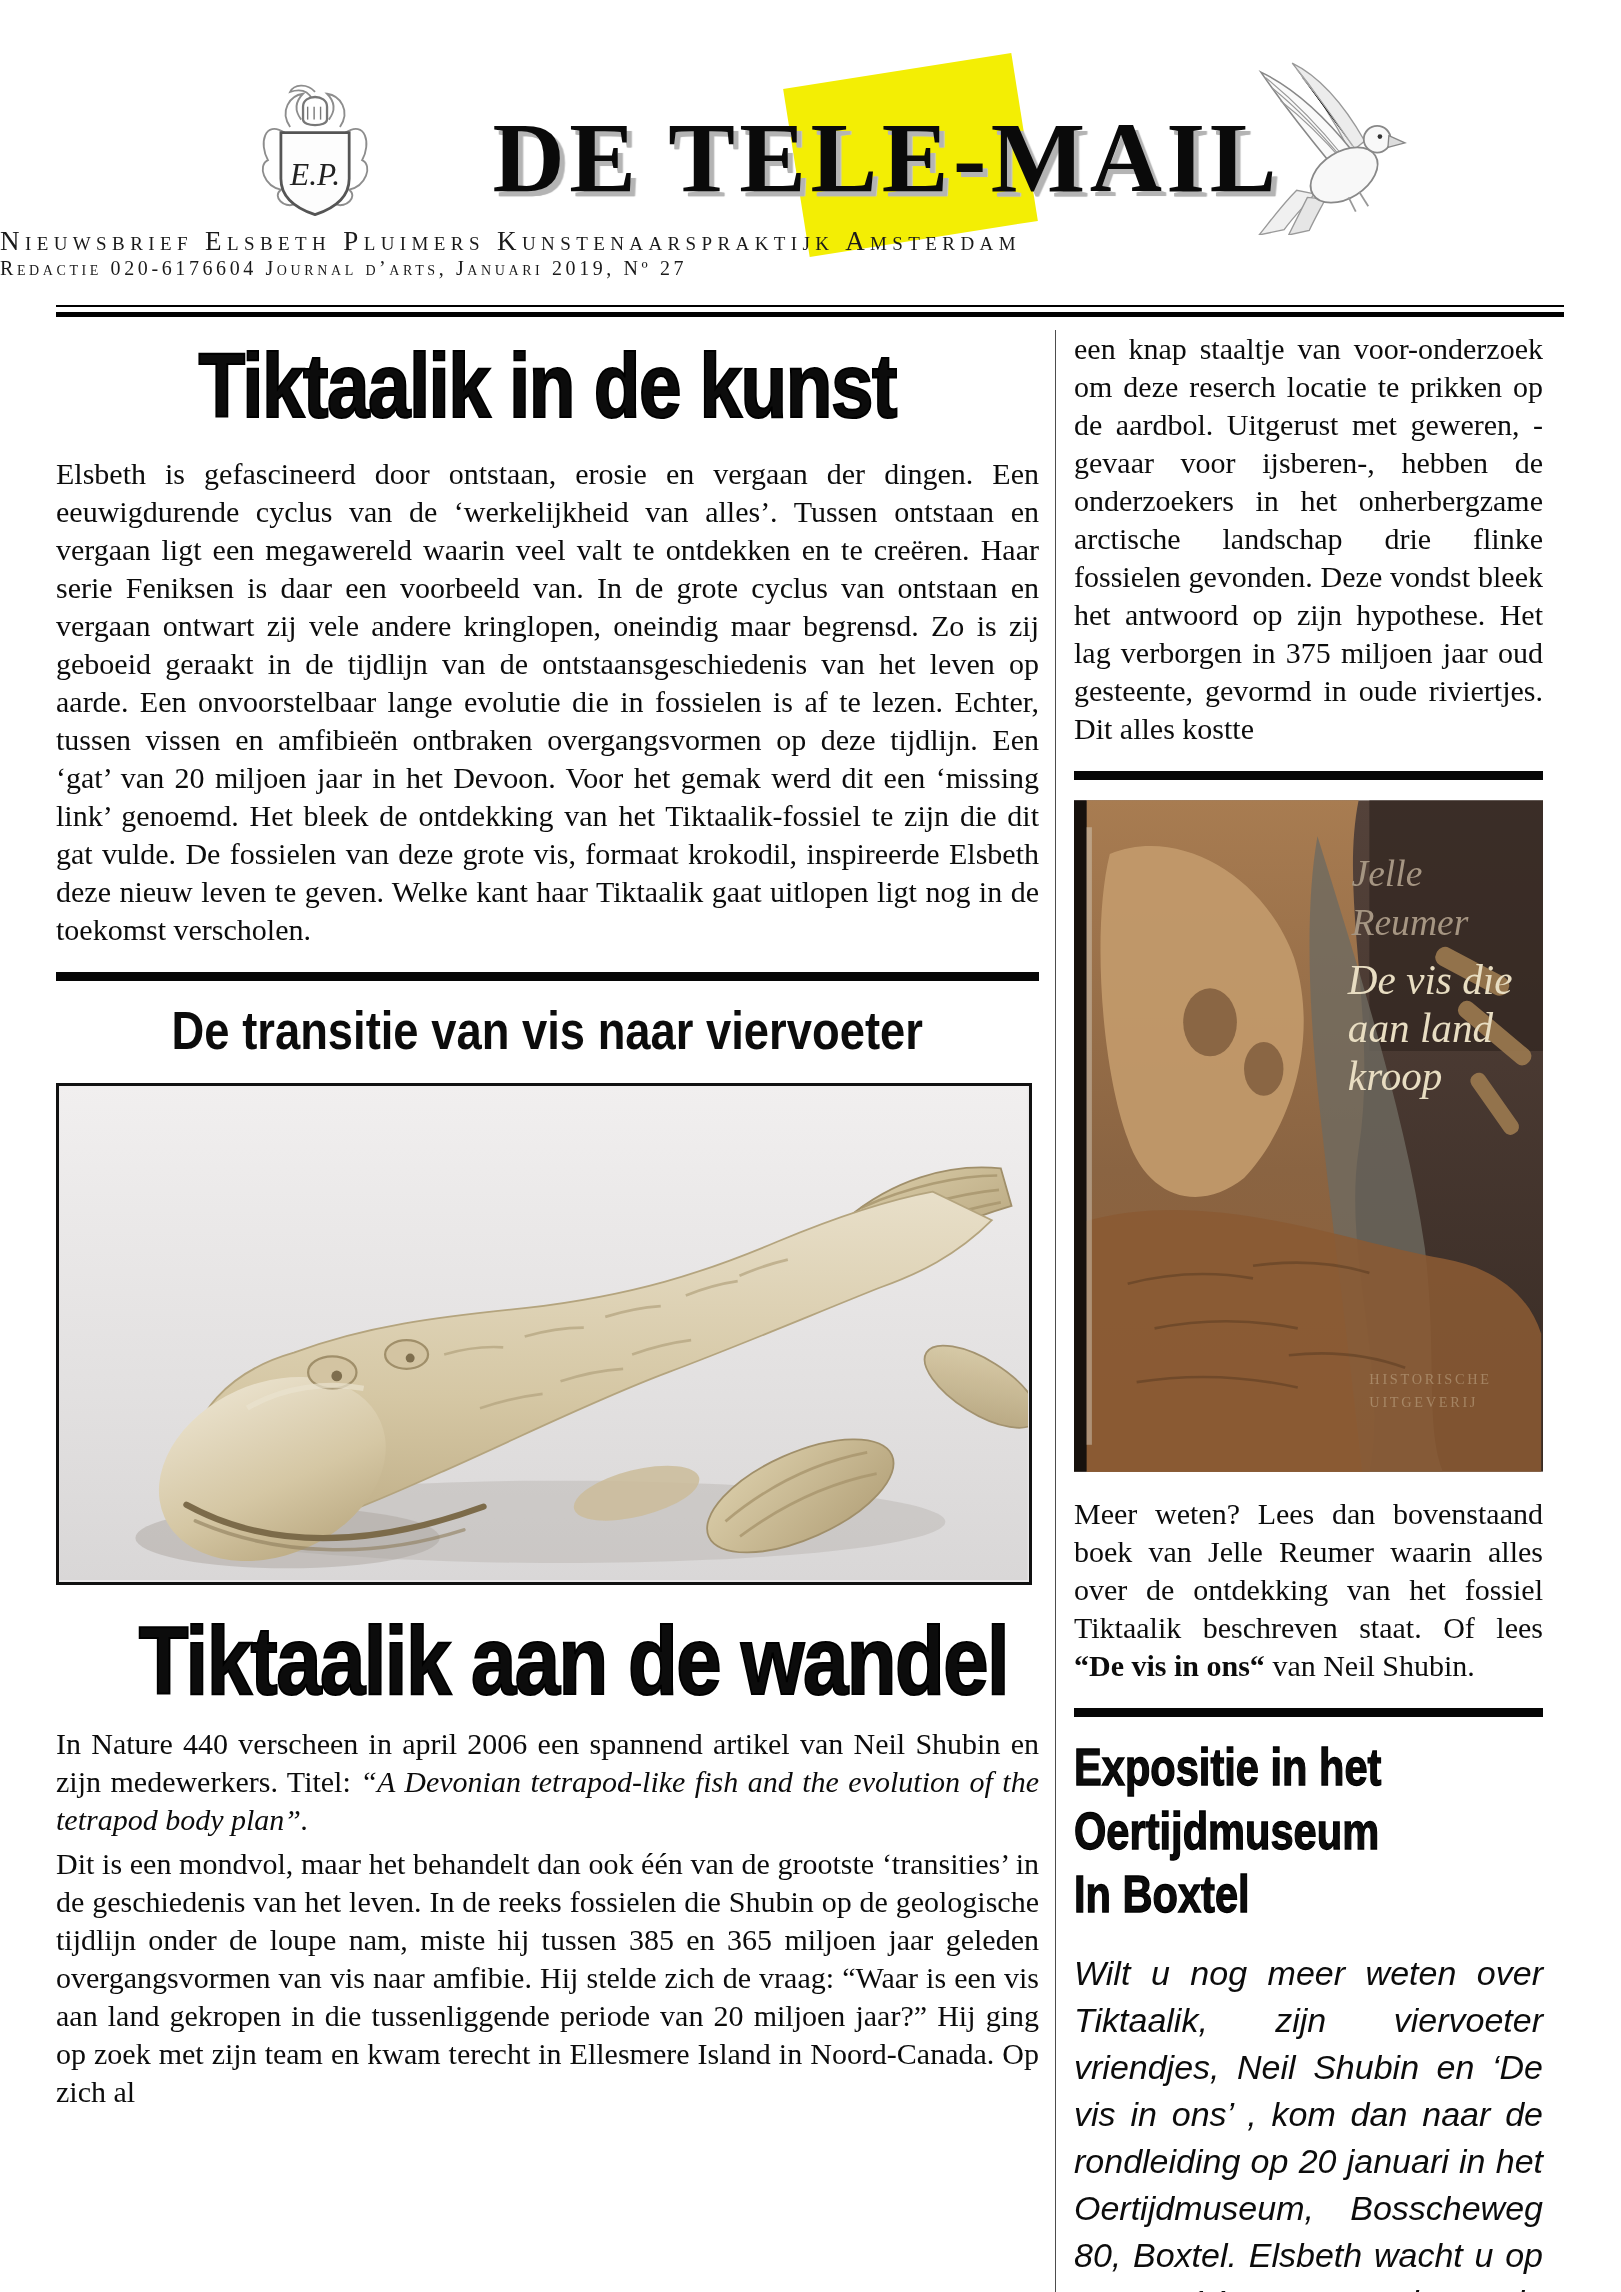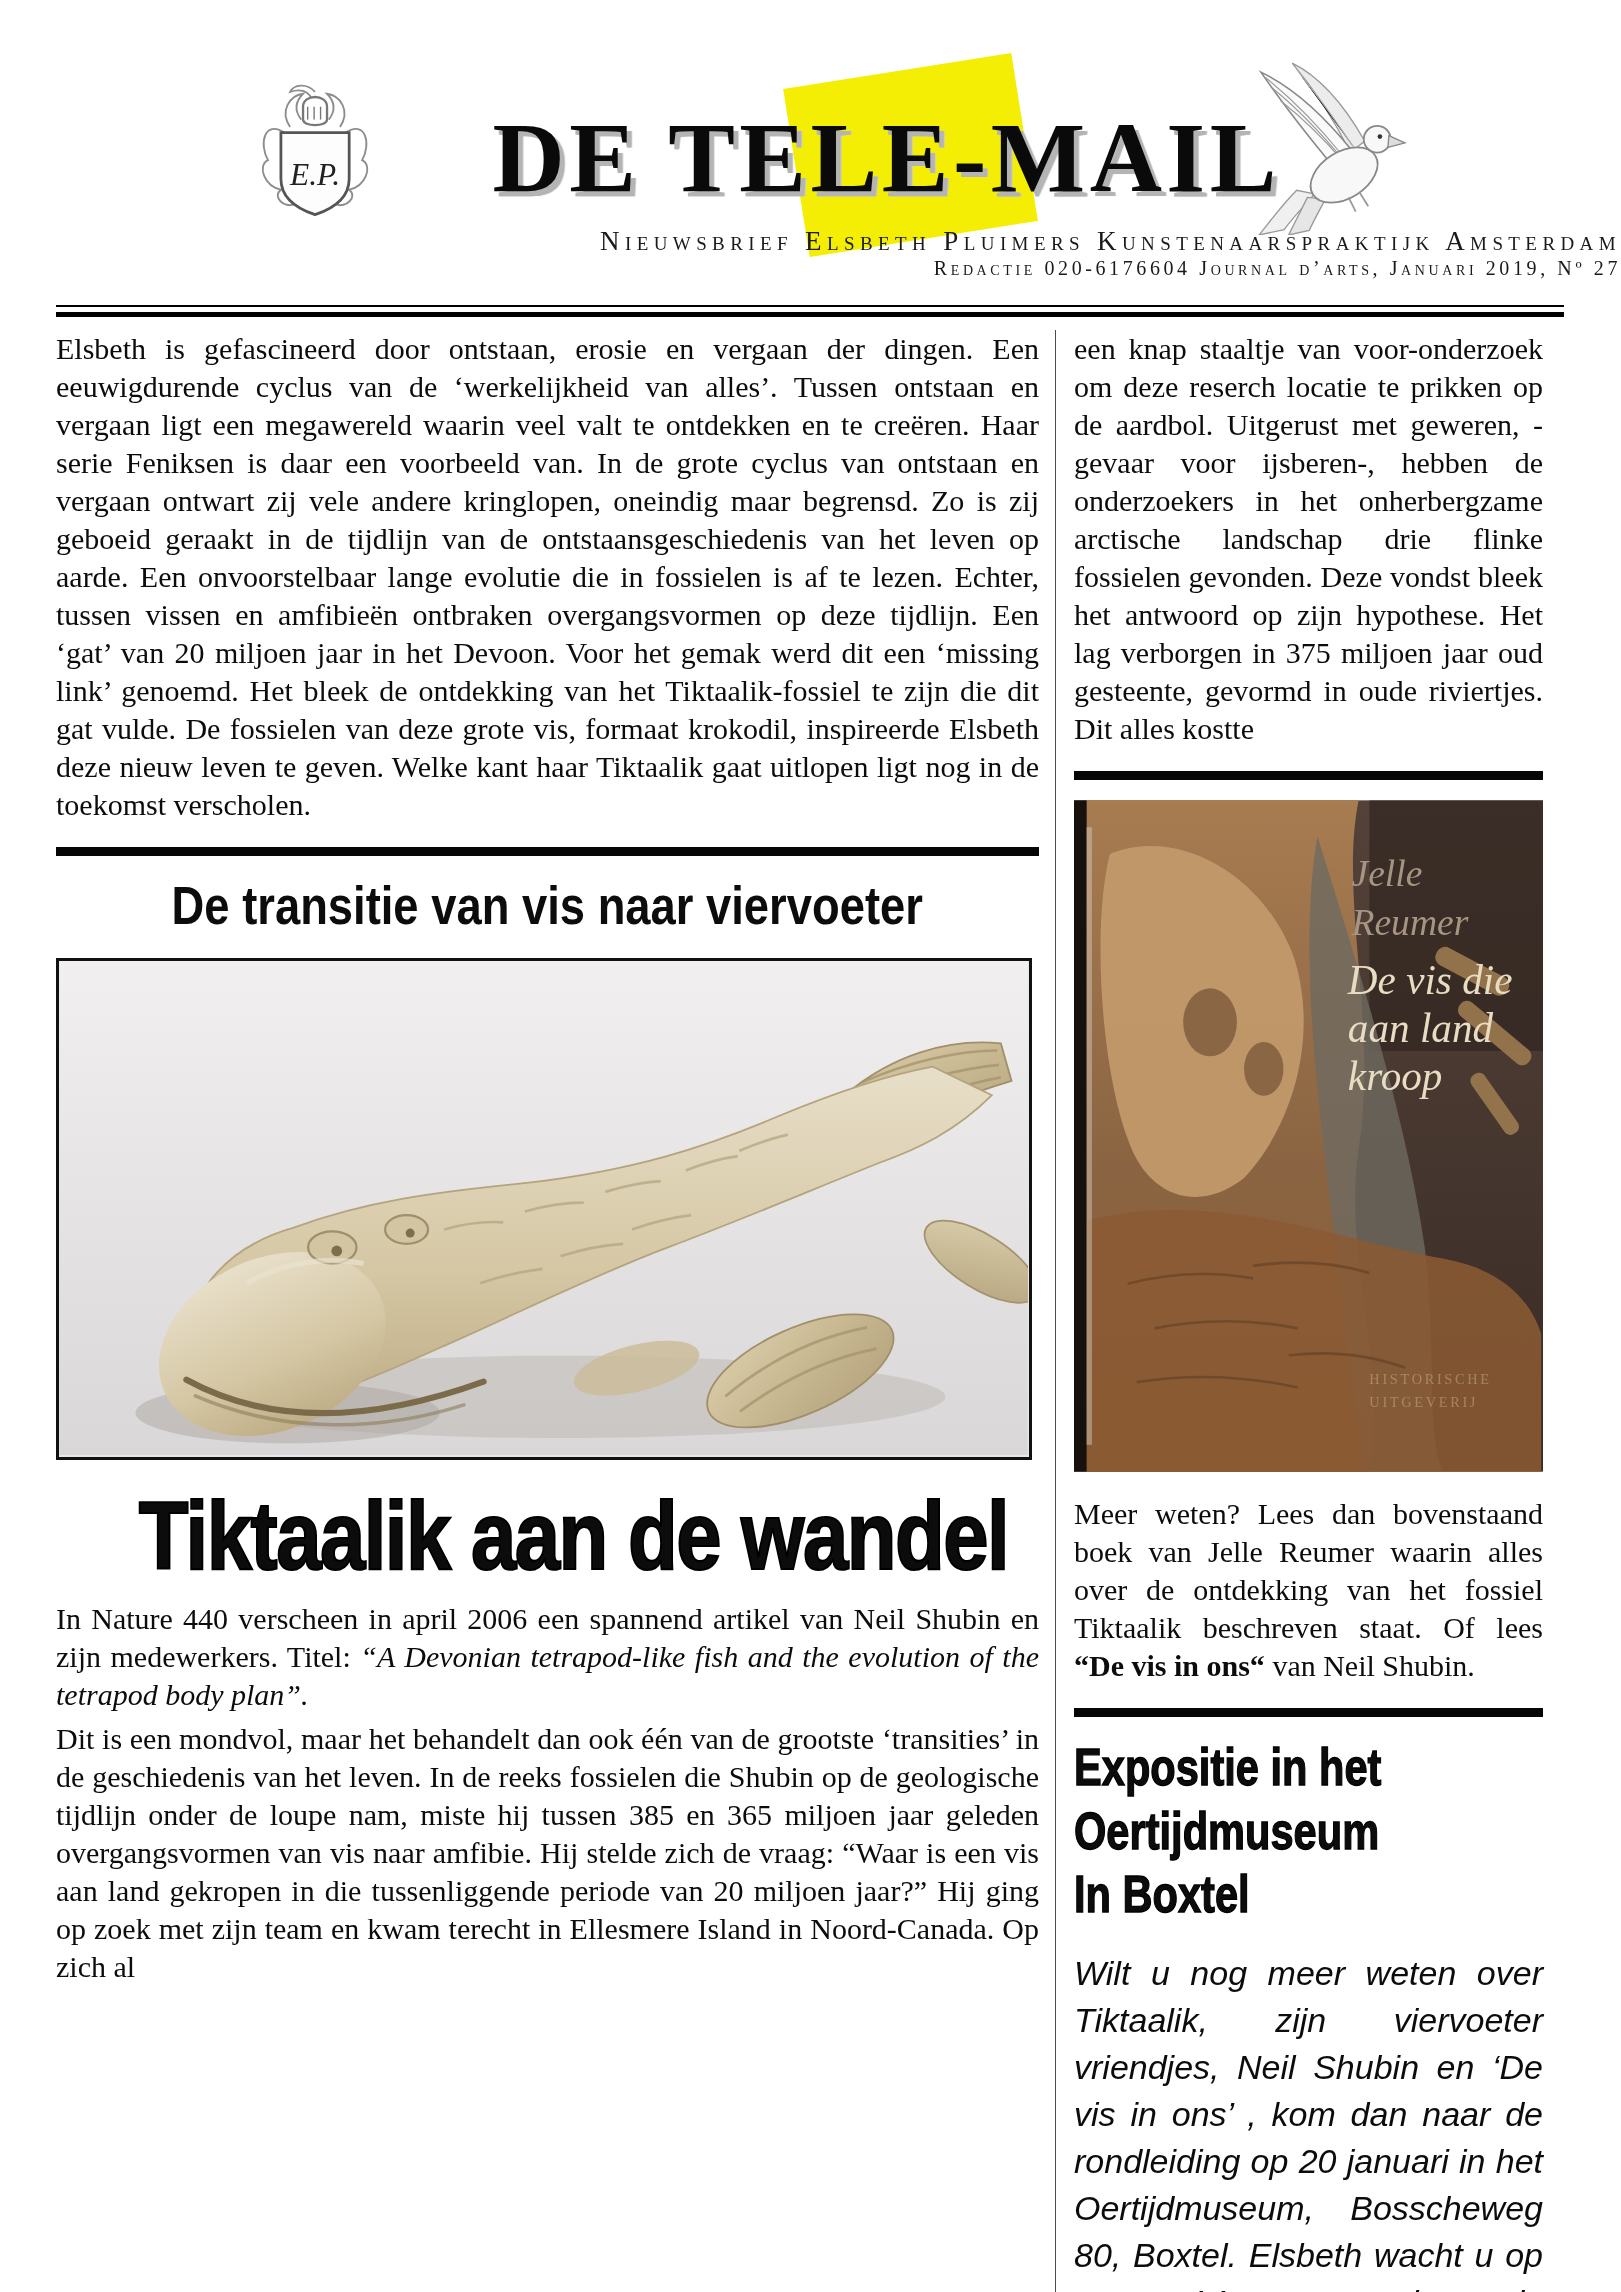--- a/index.html
+++ b/index.html
@@ -16,21 +16,21 @@
   }
   .masthead .title-text {
     position:relative; z-index:1;
     font-family:"Liberation Serif", serif; font-weight:bold;
     font-size:100px; line-height:152px; letter-spacing:4.5px;
     color:#0a0a0a; text-shadow:4.5px 4.5px 0 #b4b4b4, 5.4px 5.4px 0.9px #c9c9c9;
     white-space:nowrap;
   }
   .dove { position:absolute; left:1243px; top:56px; width:170px; height:179px; }
   .subtitle1, .subtitle2 {
-    position:absolute; left:0; width:100%; text-align:right;
+    position:absolute; left:0; width:100%; text-align:left;
     font-family:"Liberation Serif", serif; font-variant:small-caps;
     color:#1a1a1a; white-space:nowrap;
   }
   .subtitle1 { top:226px; font-size:27px; letter-spacing:5.4px; }
   .subtitle2 { top:257px; font-size:20px; letter-spacing:3.6px; }
   .double-rule {
     position:absolute; left:56px; top:305px; width:1508px; height:4.5px;
     border-top:2.7px solid #000; border-bottom:5.4px solid #000;
   }
   
@@ -134,20 +134,21 @@
       </g>
   </svg>
 
   <div class="subtitle1">Nieuwsbrief Elsbeth Pluimers Kunstenaarspraktijk Amsterdam</div>
   <div class="subtitle2">Redactie 020-6176604 Journal d’arts, Januari 2019, Nº 27</div>
   <div class="double-rule"></div>
 
   <div class="columns">
 
     <div class="col-left">
+      <h1 class="headline1"><span class="condense">Tiktaalik in de kunst</span></h1>
 
       <p class="body-serif">Elsbeth is gefascineerd door  ontstaan, erosie en vergaan der dingen. Een eeuwigdurende cyclus van de ‘werkelijkheid van alles’. Tussen ontstaan en vergaan ligt een megawereld waarin veel valt te ontdekken en te creëren. Haar serie Feniksen is daar een voorbeeld van. In de grote cyclus van ontstaan en vergaan ontwart zij vele andere kringlopen, oneindig maar begrensd. Zo is zij geboeid geraakt in de tijdlijn van de ontstaansgeschiedenis van het leven op aarde. Een onvoorstelbaar lange evolutie die in fossielen is af te lezen. Echter, tussen vissen en amfibieën ontbraken overgangsvormen op deze tijdlijn. Een ‘gat’ van 20 miljoen jaar in het Devoon. Voor het gemak werd dit een ‘missing link’ genoemd. Het bleek de ontdekking van het Tiktaalik-fossiel te zijn die dit gat vulde. De fossielen van deze grote vis, formaat krokodil, inspireerde Elsbeth deze nieuw leven te geven. Welke kant haar Tiktaalik gaat uitlopen ligt nog in de toekomst verscholen.</p>
 
       <div class="thick-rule"></div>
 
       <h2 class="headline2"><span class="condense">De transitie van vis naar viervoeter</span></h2>
 
       <div class="sculpture-figure">
         <svg width="969" height="494" viewBox="0 0 1082 552">
           <defs>

